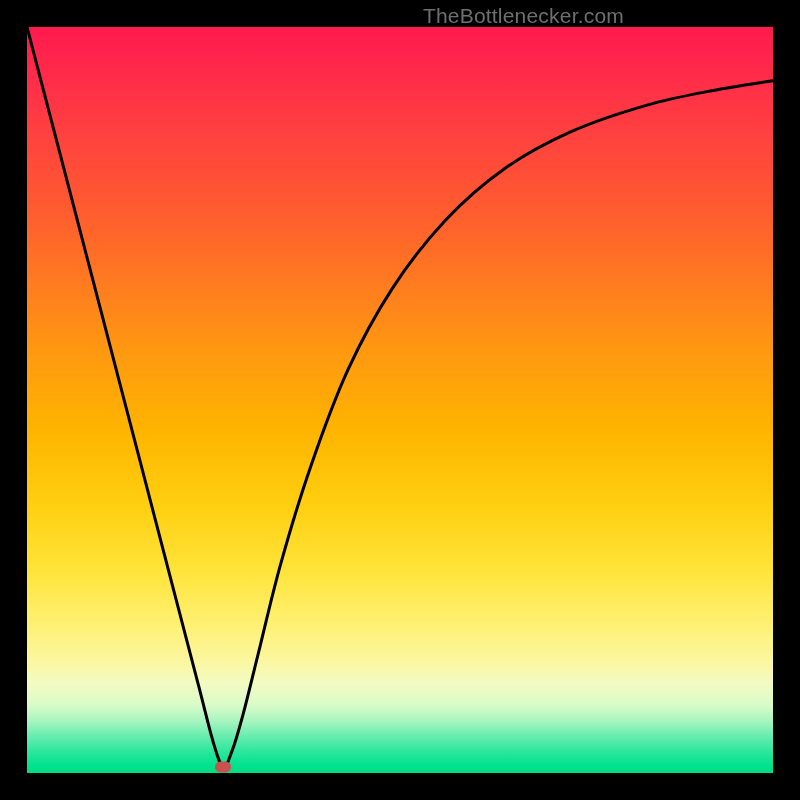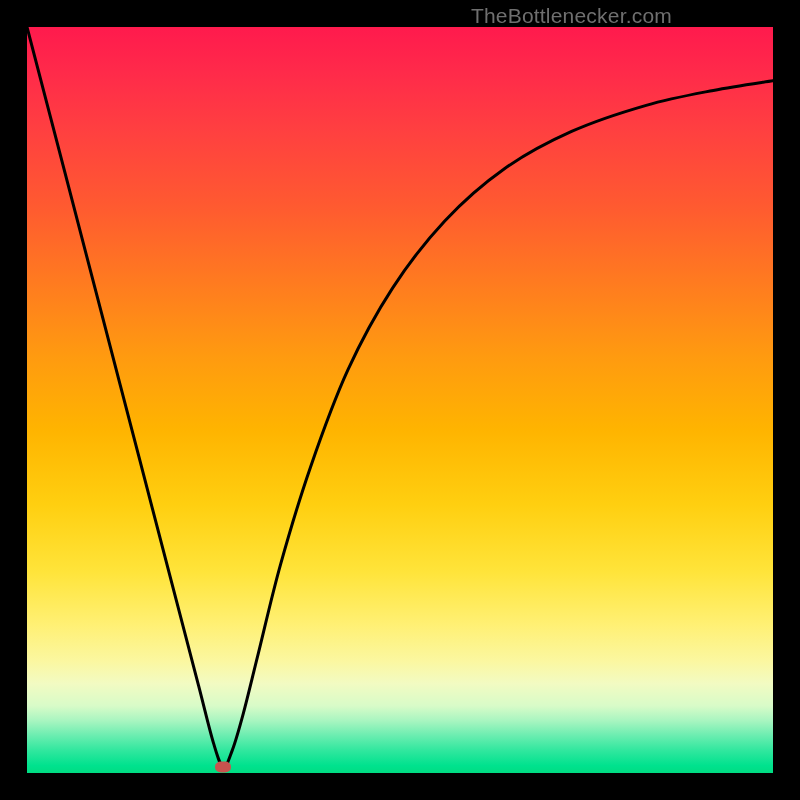--- a/index.html
+++ b/index.html
@@ -8,21 +8,20 @@
     width: 800px;
     height: 800px;
     background: #000;
     font-family: Arial, Helvetica, sans-serif;
   }
   .frame {
     position: relative;
     width: 634px;
     height: 800px;
     background: #000;
-    padding-left: 48px;
   }
   .plot-area {
     position: absolute;
     left: 27px;
     top: 27px;
     width: 746px;
     height: 746px;
     
     background: linear-gradient(to bottom,
       #ff1a4d 0%,

